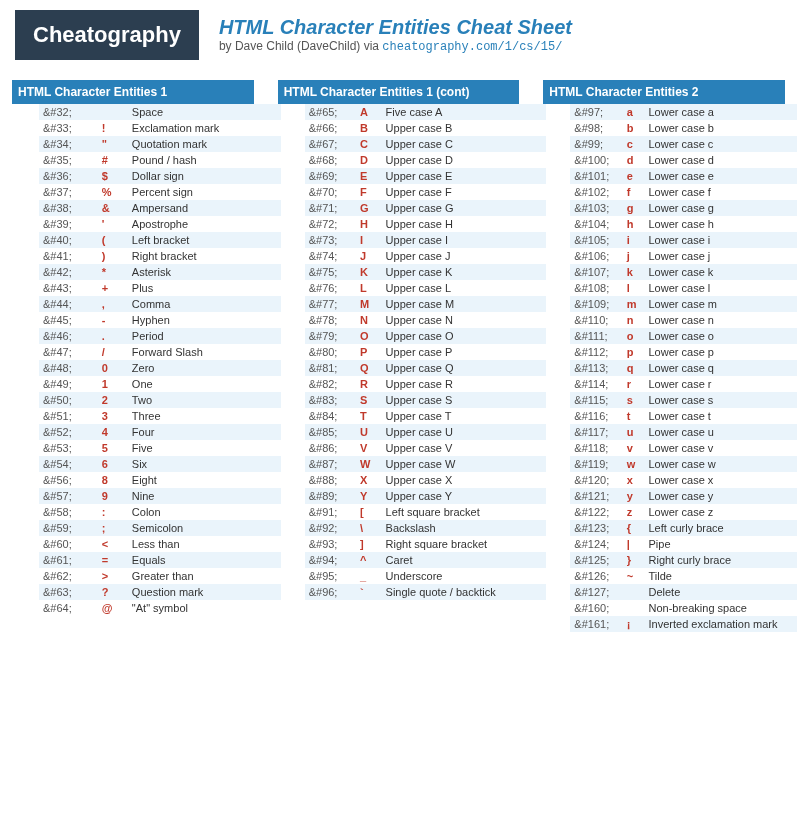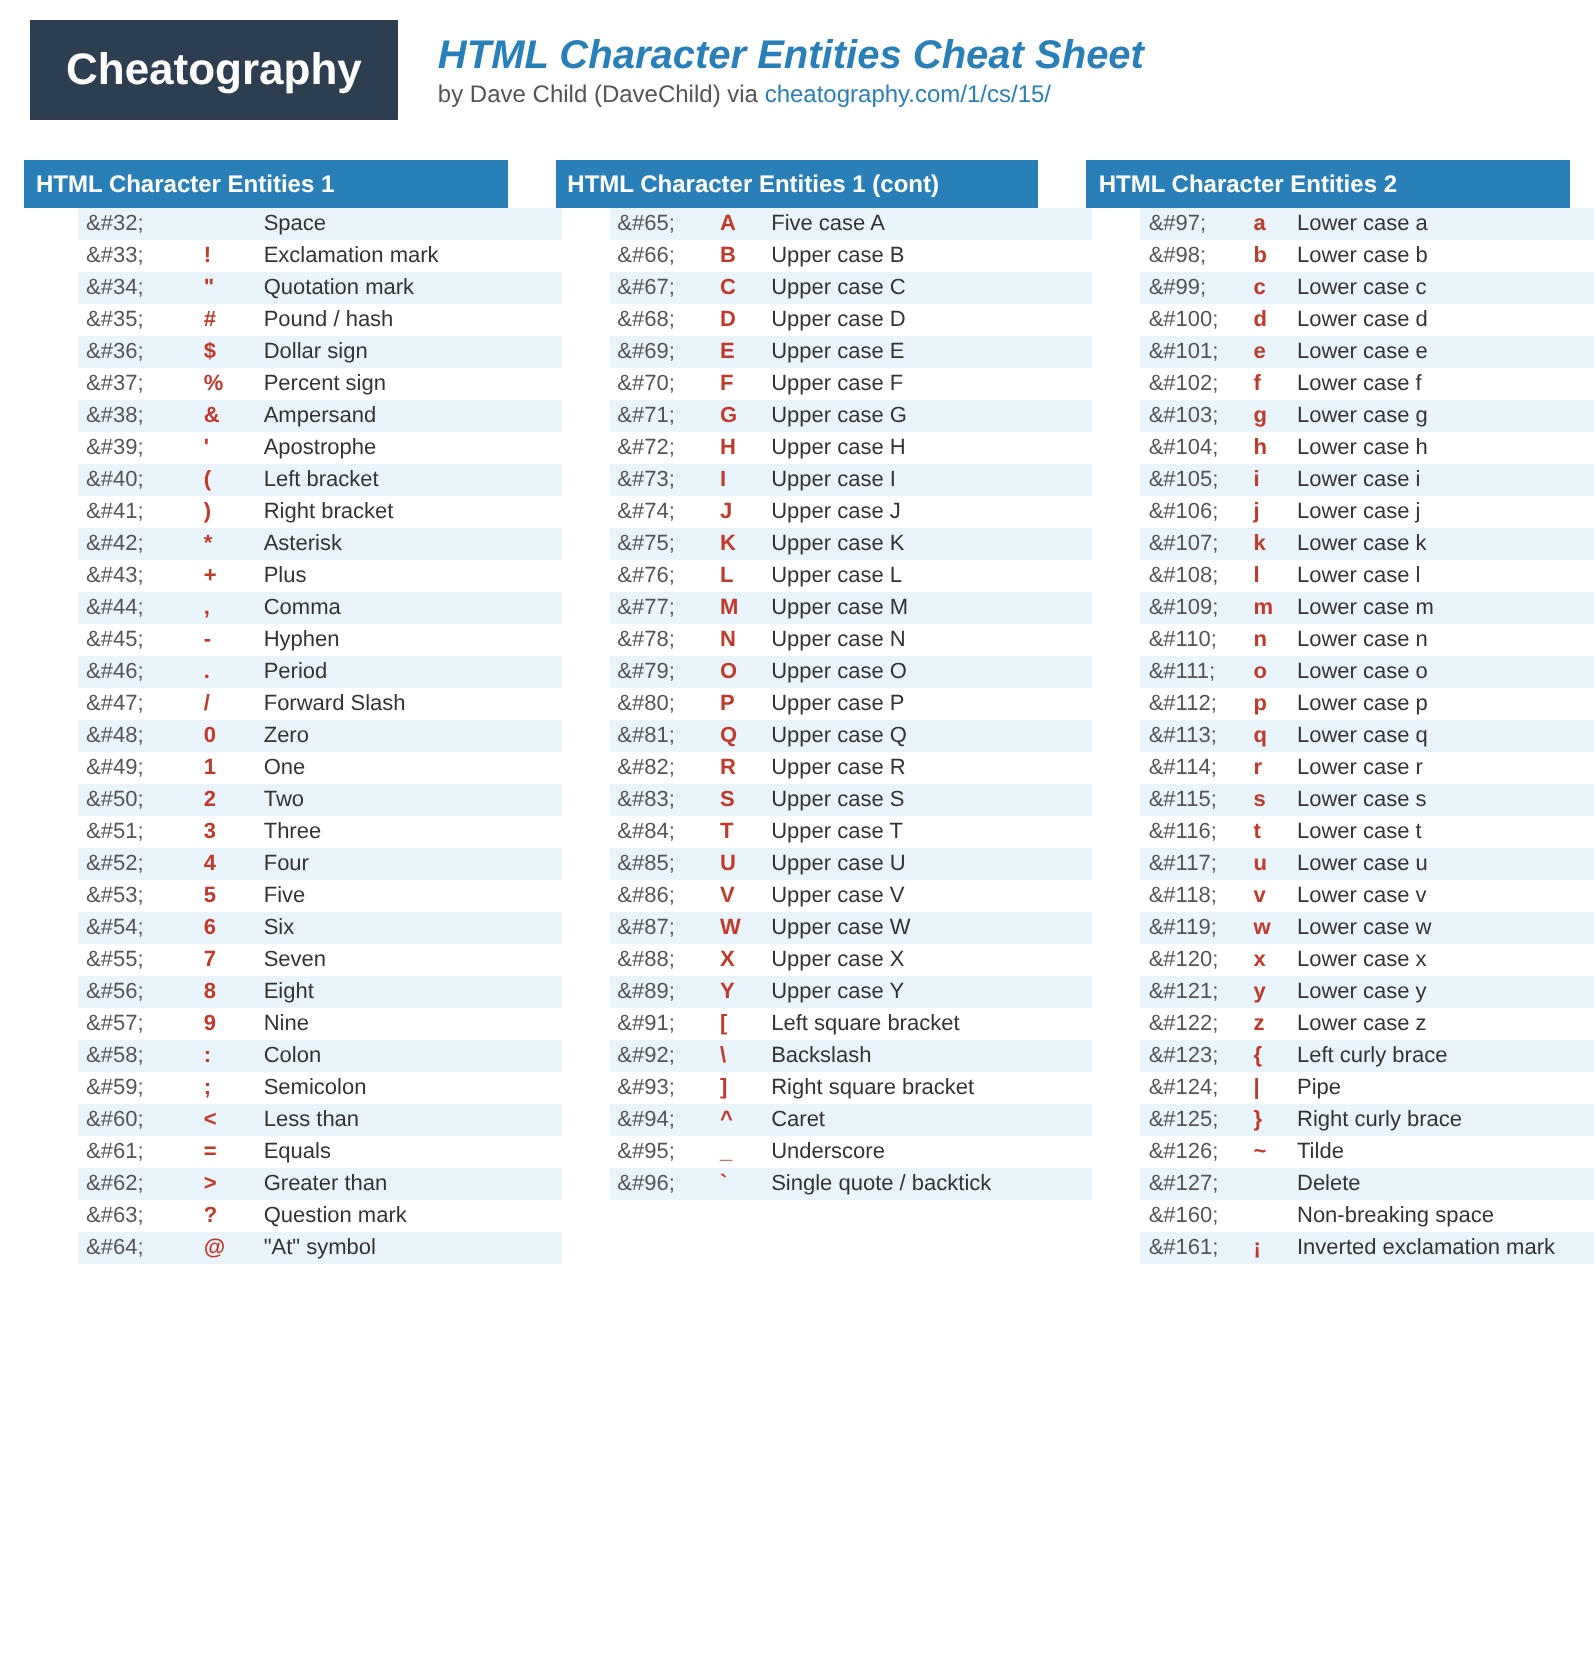--- a/index.html
+++ b/index.html
@@ -24,21 +24,21 @@
     .header-text h1 {
       color: #2980b9;
       font-size: 20px;
       font-weight: bold;
       font-style: italic;
     }
     .header-text p {
       color: #555;
       font-size: 12px;
     }
-    .header-text a { color: #2980b9; text-decoration: none; }
+    .header-text a { color: #2980b9; text-decoration: none; font-family: Liberation Mono, monospace; }
 
     .content {
       display: flex;
       gap: 16px;
       padding: 10px 8px;
     }
 
     .column {
       flex: 1;
       margin: 0 4px;
@@ -200,25 +200,20 @@
             <td>&amp;#53;</td>
             <td>5</td>
             <td>Five</td>
           </tr>
           <tr>
             <td>&amp;#54;</td>
             <td>6</td>
             <td>Six</td>
           </tr>
           <tr>
-            <td>&amp;#55;</td>
-            <td>7</td>
-            <td>Seven</td>
-          </tr>
-          <tr>
             <td>&amp;#56;</td>
             <td>8</td>
             <td>Eight</td>
           </tr>
           <tr>
             <td>&amp;#57;</td>
             <td>9</td>
             <td>Nine</td>
           </tr>
           <tr>

